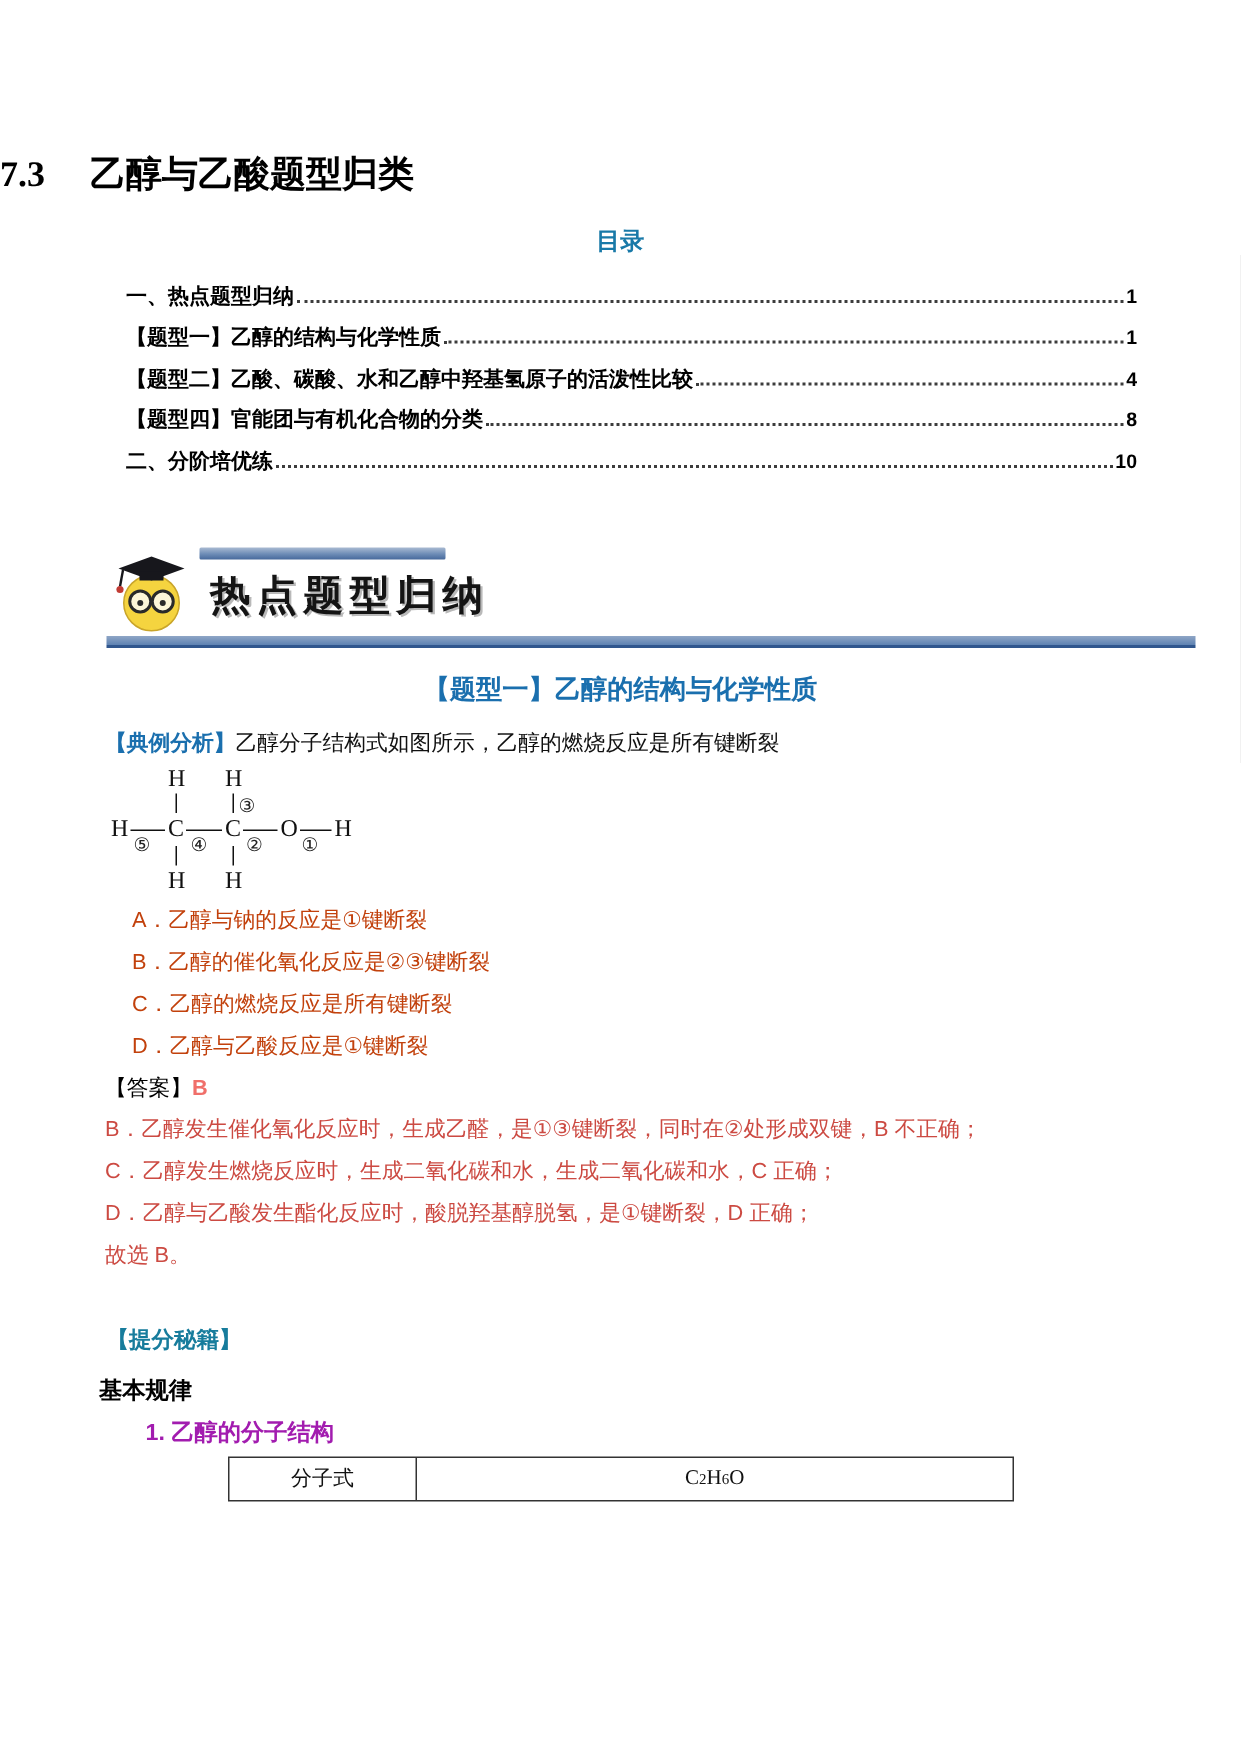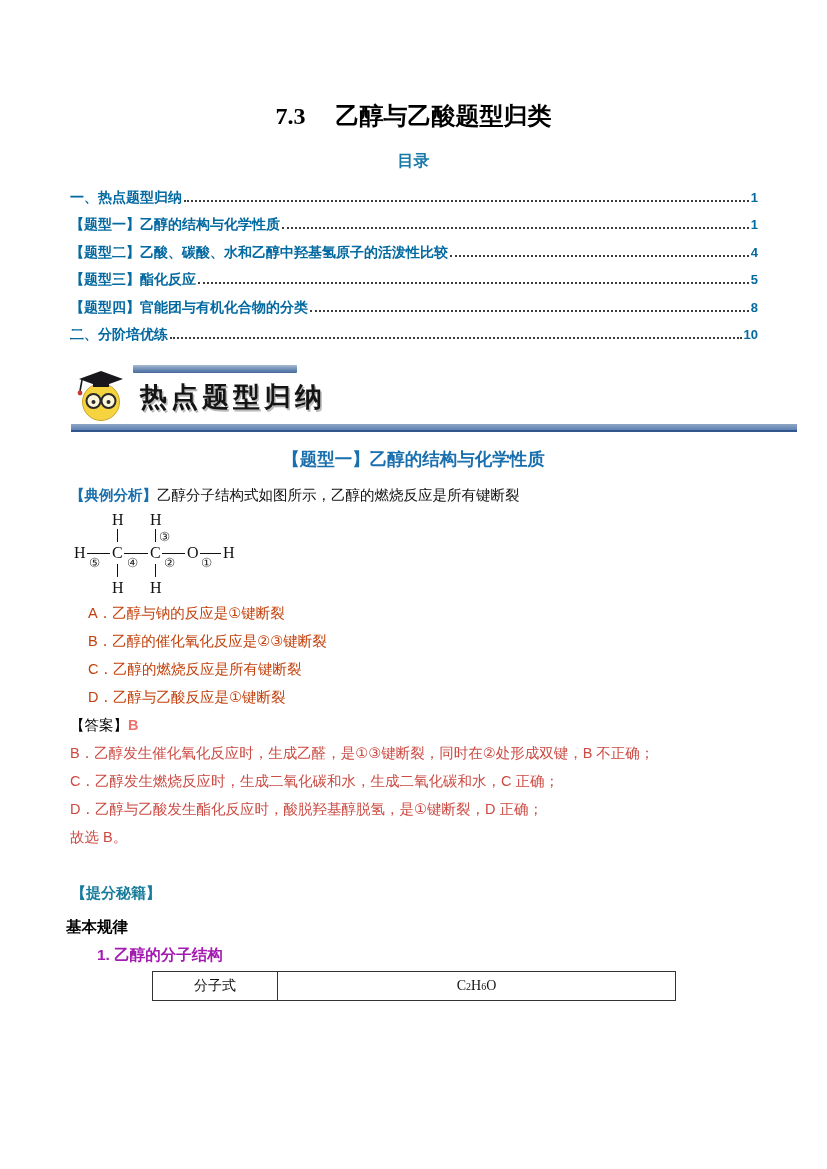--- a/index.html
+++ b/index.html
@@ -5,36 +5,36 @@
   * { margin:0; padding:0; box-sizing:border-box; }
   html,body { background:#e8e8e8; }
   body { font-family:"Liberation Sans","DejaVu Sans",sans-serif; }
   .page {
     position:relative; width:827px; height:1169px; background:#ffffff;
     margin:0 auto; overflow:hidden; color:#111;
   }
 
   
   .doc-title {
-    position:absolute; top:100px; left:0; width:100%; text-align:center;
+    position:absolute; top:100px; left:0; width:100%; text-align:left;
     font-family:"Liberation Serif","DejaVu Serif",serif;
     font-weight:bold; font-size:24px; color:#000;
   }
   .doc-title .num { margin-right:30px; }
 
   .toc-heading {
     position:absolute; top:151px; left:0; width:100%; text-align:center;
     font-size:16px; font-weight:bold; color:#1879A8;
   }
 
   
   .toc { position:absolute; top:189px; left:70px; width:688px; }
   .toc-row {
     display:flex; align-items:baseline; height:27.4px;
-    font-size:14px; font-weight:bold; color:#0369a1;
+    font-size:14px; font-weight:bold; color:#000000;margin-left:14px;
   }
   .toc-leader { flex:1; border-bottom:2px dotted #3c3c3c; height:0.72em; margin:0 2px; }
   .toc-page { font-weight:bold; font-size:13px; }
 
   
   .banner { position:absolute; top:363px; left:70px; width:727px; height:72px; }
   .banner-topbar {
     position:absolute; left:63px; top:2px; width:164px; height:8px;
     background:linear-gradient(180deg,#A9BAD2 0%,#6D8CB6 55%,#47699C 100%);
     border-radius:1px;
@@ -135,25 +135,20 @@
     </div>
     <div class="toc-row">
       <span>【题型一】乙醇的结构与化学性质</span>
       <span class="toc-leader"></span>
       <span class="toc-page">1</span>
     </div>
     <div class="toc-row">
       <span>【题型二】乙酸、碳酸、水和乙醇中羟基氢原子的活泼性比较</span>
       <span class="toc-leader"></span>
       <span class="toc-page">4</span>
-    </div>
-    <div class="toc-row">
-      <span>【题型三】酯化反应</span>
-      <span class="toc-leader"></span>
-      <span class="toc-page">5</span>
     </div>
     <div class="toc-row">
       <span>【题型四】官能团与有机化合物的分类</span>
       <span class="toc-leader"></span>
       <span class="toc-page">8</span>
     </div>
     <div class="toc-row">
       <span>二、分阶培优练</span>
       <span class="toc-leader"></span>
       <span class="toc-page">10</span>

